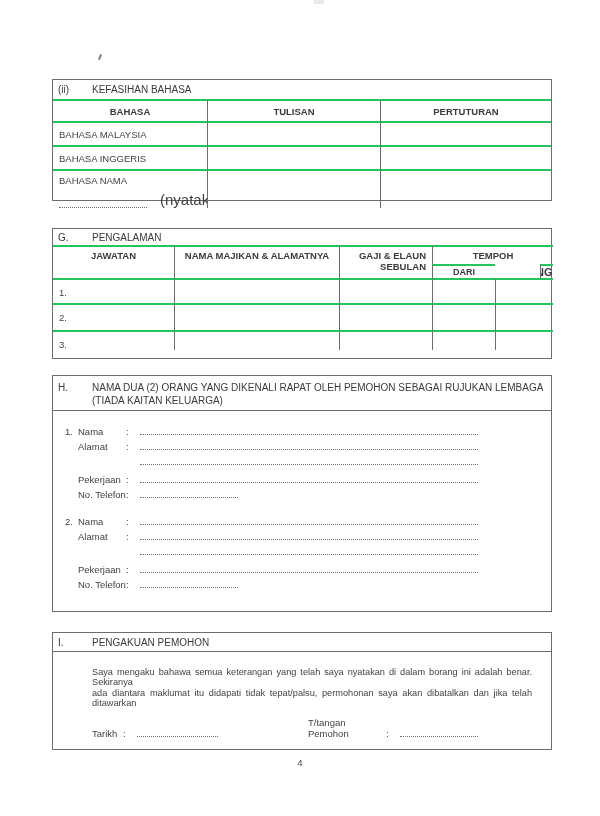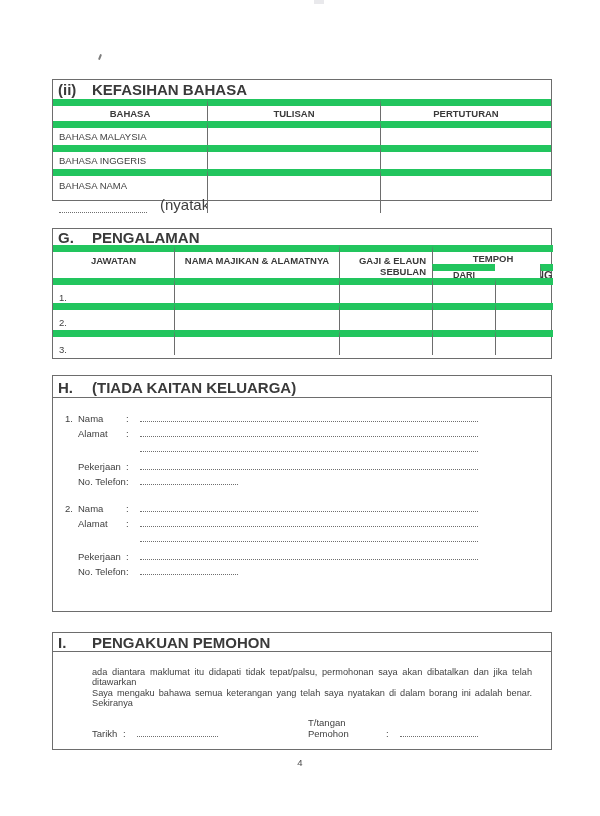--- a/index.html
+++ b/index.html
@@ -6,26 +6,26 @@
   body{
     width:600px;height:816px;position:relative;background:#ffffff;
     font-family:"Liberation Sans", sans-serif;color:#3f3f3f;
     -webkit-font-smoothing:antialiased;
   }
   .box{
     position:absolute;left:52px;width:500px;box-sizing:border-box;
     border:1px solid #6d6d6d;background:#fff;
   }
   
-  .sec-title{display:flex;align-items:flex-start;font-weight:bold;font-size:15px;color:#3a3a3a;}
+  .sec-title{display:flex;align-items:flex-start;font-weight:normal;font-size:10px;color:#3a3a3a;}
   .sec-title .lab{width:34px;padding-left:5px;flex:0 0 auto;}
   .one-line{height:19px;align-items:center;}
   .one-line .lab{padding-top:0;}
   
-  .cell{box-sizing:border-box;border-top:7px solid #22c55e;padding:0 6px;display:flex;align-items:center;font-size:9.5px;overflow:hidden;}
+  .cell{box-sizing:border-box;border-top:2px solid #22c55e;padding:0 6px;display:flex;align-items:center;font-size:9.5px;overflow:hidden;}
   .cl{border-left:1px solid #6d6d6d;}
   .th{justify-content:center;font-weight:bold;color:#3a3a3a;}
   .t1{display:grid;grid-template-columns:154px 173px 1fr;grid-template-rows:22px 24px 24px 1fr;}
   .t2{display:grid;grid-template-columns:121px 165px 93px 63px 1fr;grid-template-rows:19px 14px 25px 27px 1fr;}
   .top-al{align-items:flex-start;padding-top:3px;line-height:11px;text-align:right;}
   .num-cell{align-items:flex-start;padding-top:7px;}
   .lain-cell{flex-direction:column;align-items:flex-start;justify-content:flex-start;padding-top:4px;}
   .lain-line2{display:flex;align-items:flex-end;margin-top:5px;}
   .dotline{border-bottom:1px dotted #6f6f6f;height:9px;display:inline-block;}
   .nyatakan{margin-left:13px;font-size:15px;}
@@ -122,20 +122,21 @@
     <div class="cell cl" style="grid-row:5;"></div>
     <div class="cell cl" style="grid-row:5;"></div>
     <div class="cell cl" style="grid-row:5;"></div>
   </div>
 </section>
 
 <section class="box" style="top:375px;height:237px;">
   <div class="sec-title h-title">
     <span class="lab">H.</span>
     <span>
+      <span style="display:block;">NAMA DUA (2) ORANG YANG DIKENALI RAPAT OLEH PEMOHON SEBAGAI RUJUKAN LEMBAGA</span>
       <span style="display:block;">(TIADA KAITAN KELUARGA)</span>
     </span>
   </div>
 
   <div class="f-row" style="margin-top:11px;">
     <span class="f-num">1.</span>
     <span class="f-lab">Nama</span>
     <span class="f-col">:</span>
     <span class="dotline f-dots w-long"></span>
   </div>
@@ -195,22 +196,22 @@
     <span class="dotline f-dots w-tel"></span>
   </div>
 </section>
 
 <section class="box" style="top:632px;height:118px;">
   <div class="sec-title one-line" style="border-bottom:1px solid #6d6d6d;height:18px;">
     <span class="lab">I.</span>
     <span>PENGAKUAN PEMOHON</span>
   </div>
   <div class="decl">
+    <div class="just">Saya mengaku bahawa semua keterangan yang telah saya nyatakan di dalam borang ini adalah benar. Sekiranya</div>
     <div class="just">ada diantara maklumat itu didapati tidak tepat/palsu, permohonan saya akan dibatalkan dan jika telah ditawarkan</div>
-    <div class="just">Saya mengaku bahawa semua keterangan yang telah saya nyatakan di dalam borang ini adalah benar. Sekiranya</div>
   </div>
   <div class="sign-row">
     <span class="s-lab1">Tarikh</span>
     <span class="s-col">:</span>
     <span class="dotline s-dots1"></span>
     <span class="s-gap"></span>
     <span class="s-lab2">T/tangan Pemohon</span>
     <span class="s-col">:</span>
     <span class="dotline s-dots2"></span>
   </div>

